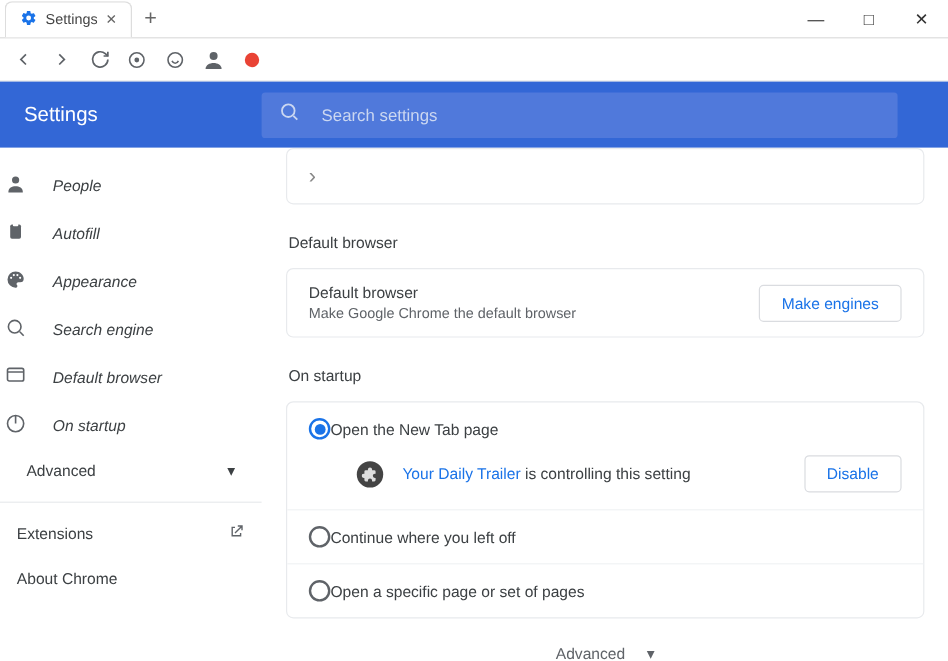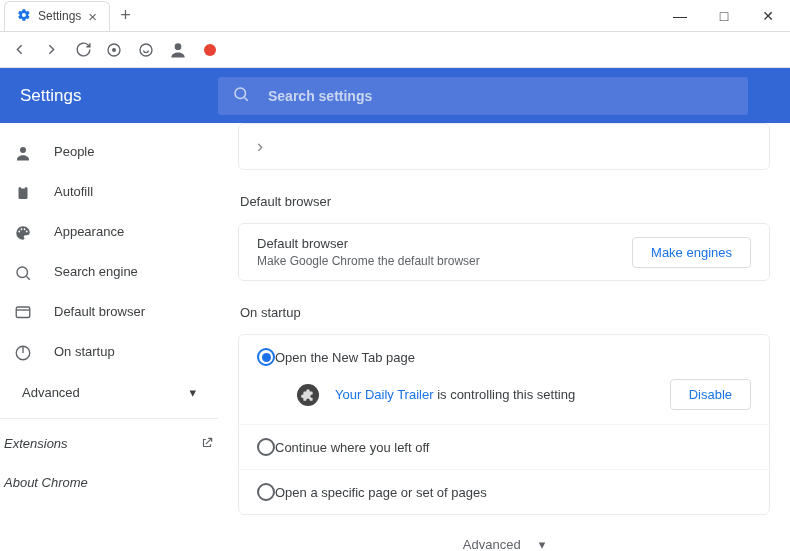--- a/index.html
+++ b/index.html
@@ -23,33 +23,33 @@
   .omnibox { flex: 1; display: flex; align-items: center; height: 26px; background: #f1f3f4; border-radius: 14px; padding: 0 12px; gap: 8px; font-size: 13px; color: #5f6368; }
   .omnibox .url-scheme { color: #80868b; }
   .omnibox .divider { color: #ccc; }
   .toolbar-icon { width: 20px; height: 20px; display: flex; align-items: center; justify-content: center; color: #5f6368; }
   .toolbar-right { display: flex; gap: 12px; align-items: center; }
   
   
   .blue-header { height: 55px; background: #3367d6; display: flex; align-items: center; padding: 0 20px; }
   .settings-title { color: #fff; font-size: 17px; font-weight: 400; width: 198px; }
   .search-wrap { flex: 1; display: flex; align-items: center; background: #5079db; border-radius: 3px; height: 38px; padding: 0 14px; gap: 18px; max-width: 530px; }
-  .search-wrap input { flex: 1; background: transparent; border: none; outline: none; color: #fff; font-size: 14px; font-weight: bold; }
+  .search-wrap input { flex: 1; background: transparent; border: none; outline: none; color: #fff; font-size: 14px; }
   .search-wrap input::placeholder { color: #cbd7f1; }
   .search-icon-h svg { width: 18px; height: 18px; stroke: #cbd7f1; fill: none; stroke-width: 2; }
   
   
   .body-wrap { display: flex; height: calc(100% - 123px); }
   .sidebar { width: 218px; padding-top: 10px; font-size: 13px; }
-  .side-item { display: flex; align-items: flex-start; gap: 22px; padding: 11px 14px; color: #3c4043; cursor: pointer; }
+  .side-item { display: flex; align-items: flex-end; gap: 22px; padding: 11px 4px; color: #3c4043; cursor: pointer; font-style: italic; }
   .side-item svg { width: 18px; height: 18px; fill: #5f6368; }
   .side-item.stroke svg { fill:none; stroke:#5f6368; stroke-width:1.8; }
   .side-advanced { display: flex; align-items: center; justify-content: space-between; padding: 12px 22px; color: #3c4043; cursor: pointer; }
   .side-divider { height: 1px; background: #e8eaed; margin: 6px 0; }
-  .side-link { display: flex; align-items: flex-start; justify-content: space-between; padding: 11px 4px; color: #3c4043; cursor: pointer; font-style: italic; }
+  .side-link { display: flex; align-items: center; justify-content: space-between; padding: 11px 14px; color: #3c4043; cursor: pointer; }
   
   
   .main { flex: 1; overflow-y: auto; padding: 0 20px 20px 20px; font-size: 13px; color: #3c4043; }
   .card { border: 1px solid #e8eaed; border-radius: 6px; background: #fff; }
   .row { display: flex; align-items: center; justify-content: space-between; padding: 12px 18px; }
   .section-h { font-size: 13px; color: #3c4043; font-weight: 500; margin: 24px 0 14px 2px; }
   .subtext { font-size: 12px; color: #5f6368; margin-top: 3px; }
   .outline-btn { border: 1px solid #dadce0; background: #fff; color: #1a73e8; border-radius: 4px; padding: 7px 18px; font-size: 13px; cursor: pointer; }
   
   .radio-row { display: flex; align-items: center; padding: 13px 18px; }

